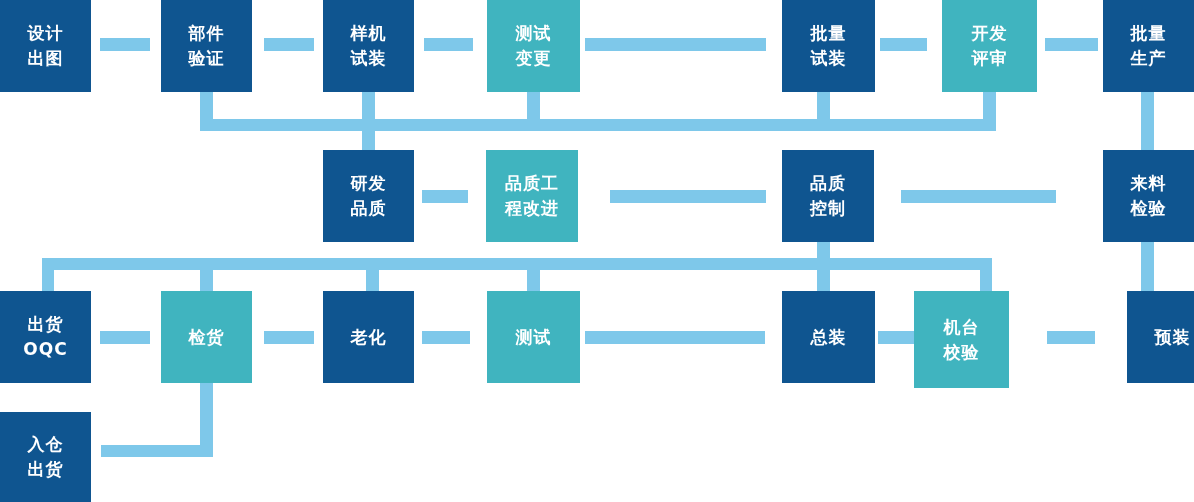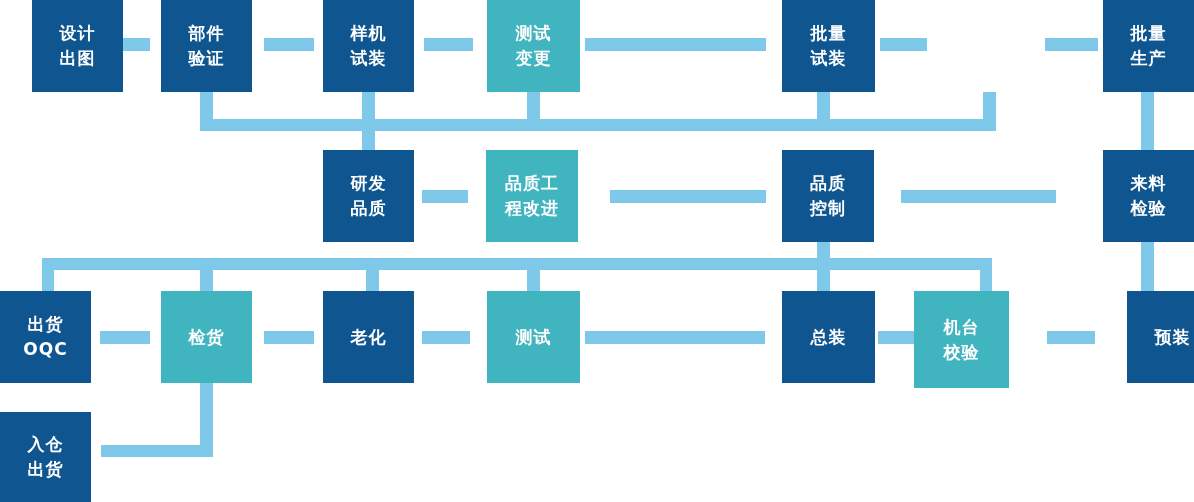--- a/index.html
+++ b/index.html
@@ -67,39 +67,43 @@
     <div class="seg" style="left: 527px; top: 262px; width: 13px; height: 29px;"></div>
     <div class="seg" style="left: 980px; top: 258px; width: 12px; height: 33px;"></div>
     <div class="seg" style="left: 100px; top: 331px; width: 50px; height: 13px;"></div>
     <div class="seg" style="left: 264px; top: 331px; width: 50px; height: 13px;"></div>
     <div class="seg" style="left: 422px; top: 331px; width: 48px; height: 13px;"></div>
     <div class="seg" style="left: 585px; top: 331px; width: 180px; height: 13px;"></div>
     <div class="seg" style="left: 878px; top: 331px; width: 49px; height: 13px;"></div>
     <div class="seg" style="left: 1047px; top: 331px; width: 48px; height: 13px;"></div>
     <div class="seg" style="left: 200px; top: 383px; width: 13px; height: 74px;"></div>
     <div class="seg" style="left: 101px; top: 445px; width: 112px; height: 12px;"></div>
-    <div class="node dark" style="left: 0px; top: 0px; width: 91px; height: 92px; margin-left: 32px;">
+    <div class="node dark" style="left: 0px; top: 0px; width: 91px; height: 92px;">
       <span class="label">设计
 出图</span>
     </div>
     <div class="node dark" style="left: 161px; top: 0px; width: 91px; height: 92px;">
       <span class="label">部件
 验证</span>
     </div>
     <div class="node dark" style="left: 323px; top: 0px; width: 91px; height: 92px;">
       <span class="label">样机
 试装</span>
     </div>
     <div class="node teal" style="left: 487px; top: 0px; width: 93px; height: 92px;">
       <span class="label">测试
 变更</span>
     </div>
     <div class="node dark" style="left: 782px; top: 0px; width: 93px; height: 92px;">
       <span class="label">批量
 试装</span>
+    </div>
+    <div class="node teal" style="left: 942px; top: 0px; width: 95px; height: 92px;">
+      <span class="label">开发
+评审</span>
     </div>
     <div class="node dark" style="left: 1103px; top: 0px; width: 91px; height: 92px;">
       <span class="label">批量
 生产</span>
     </div>
     <div class="node dark" style="left: 323px; top: 150px; width: 91px; height: 92px;">
       <span class="label">研发
 品质</span>
     </div>
     <div class="node teal" style="left: 486px; top: 150px; width: 92px; height: 92px;">

